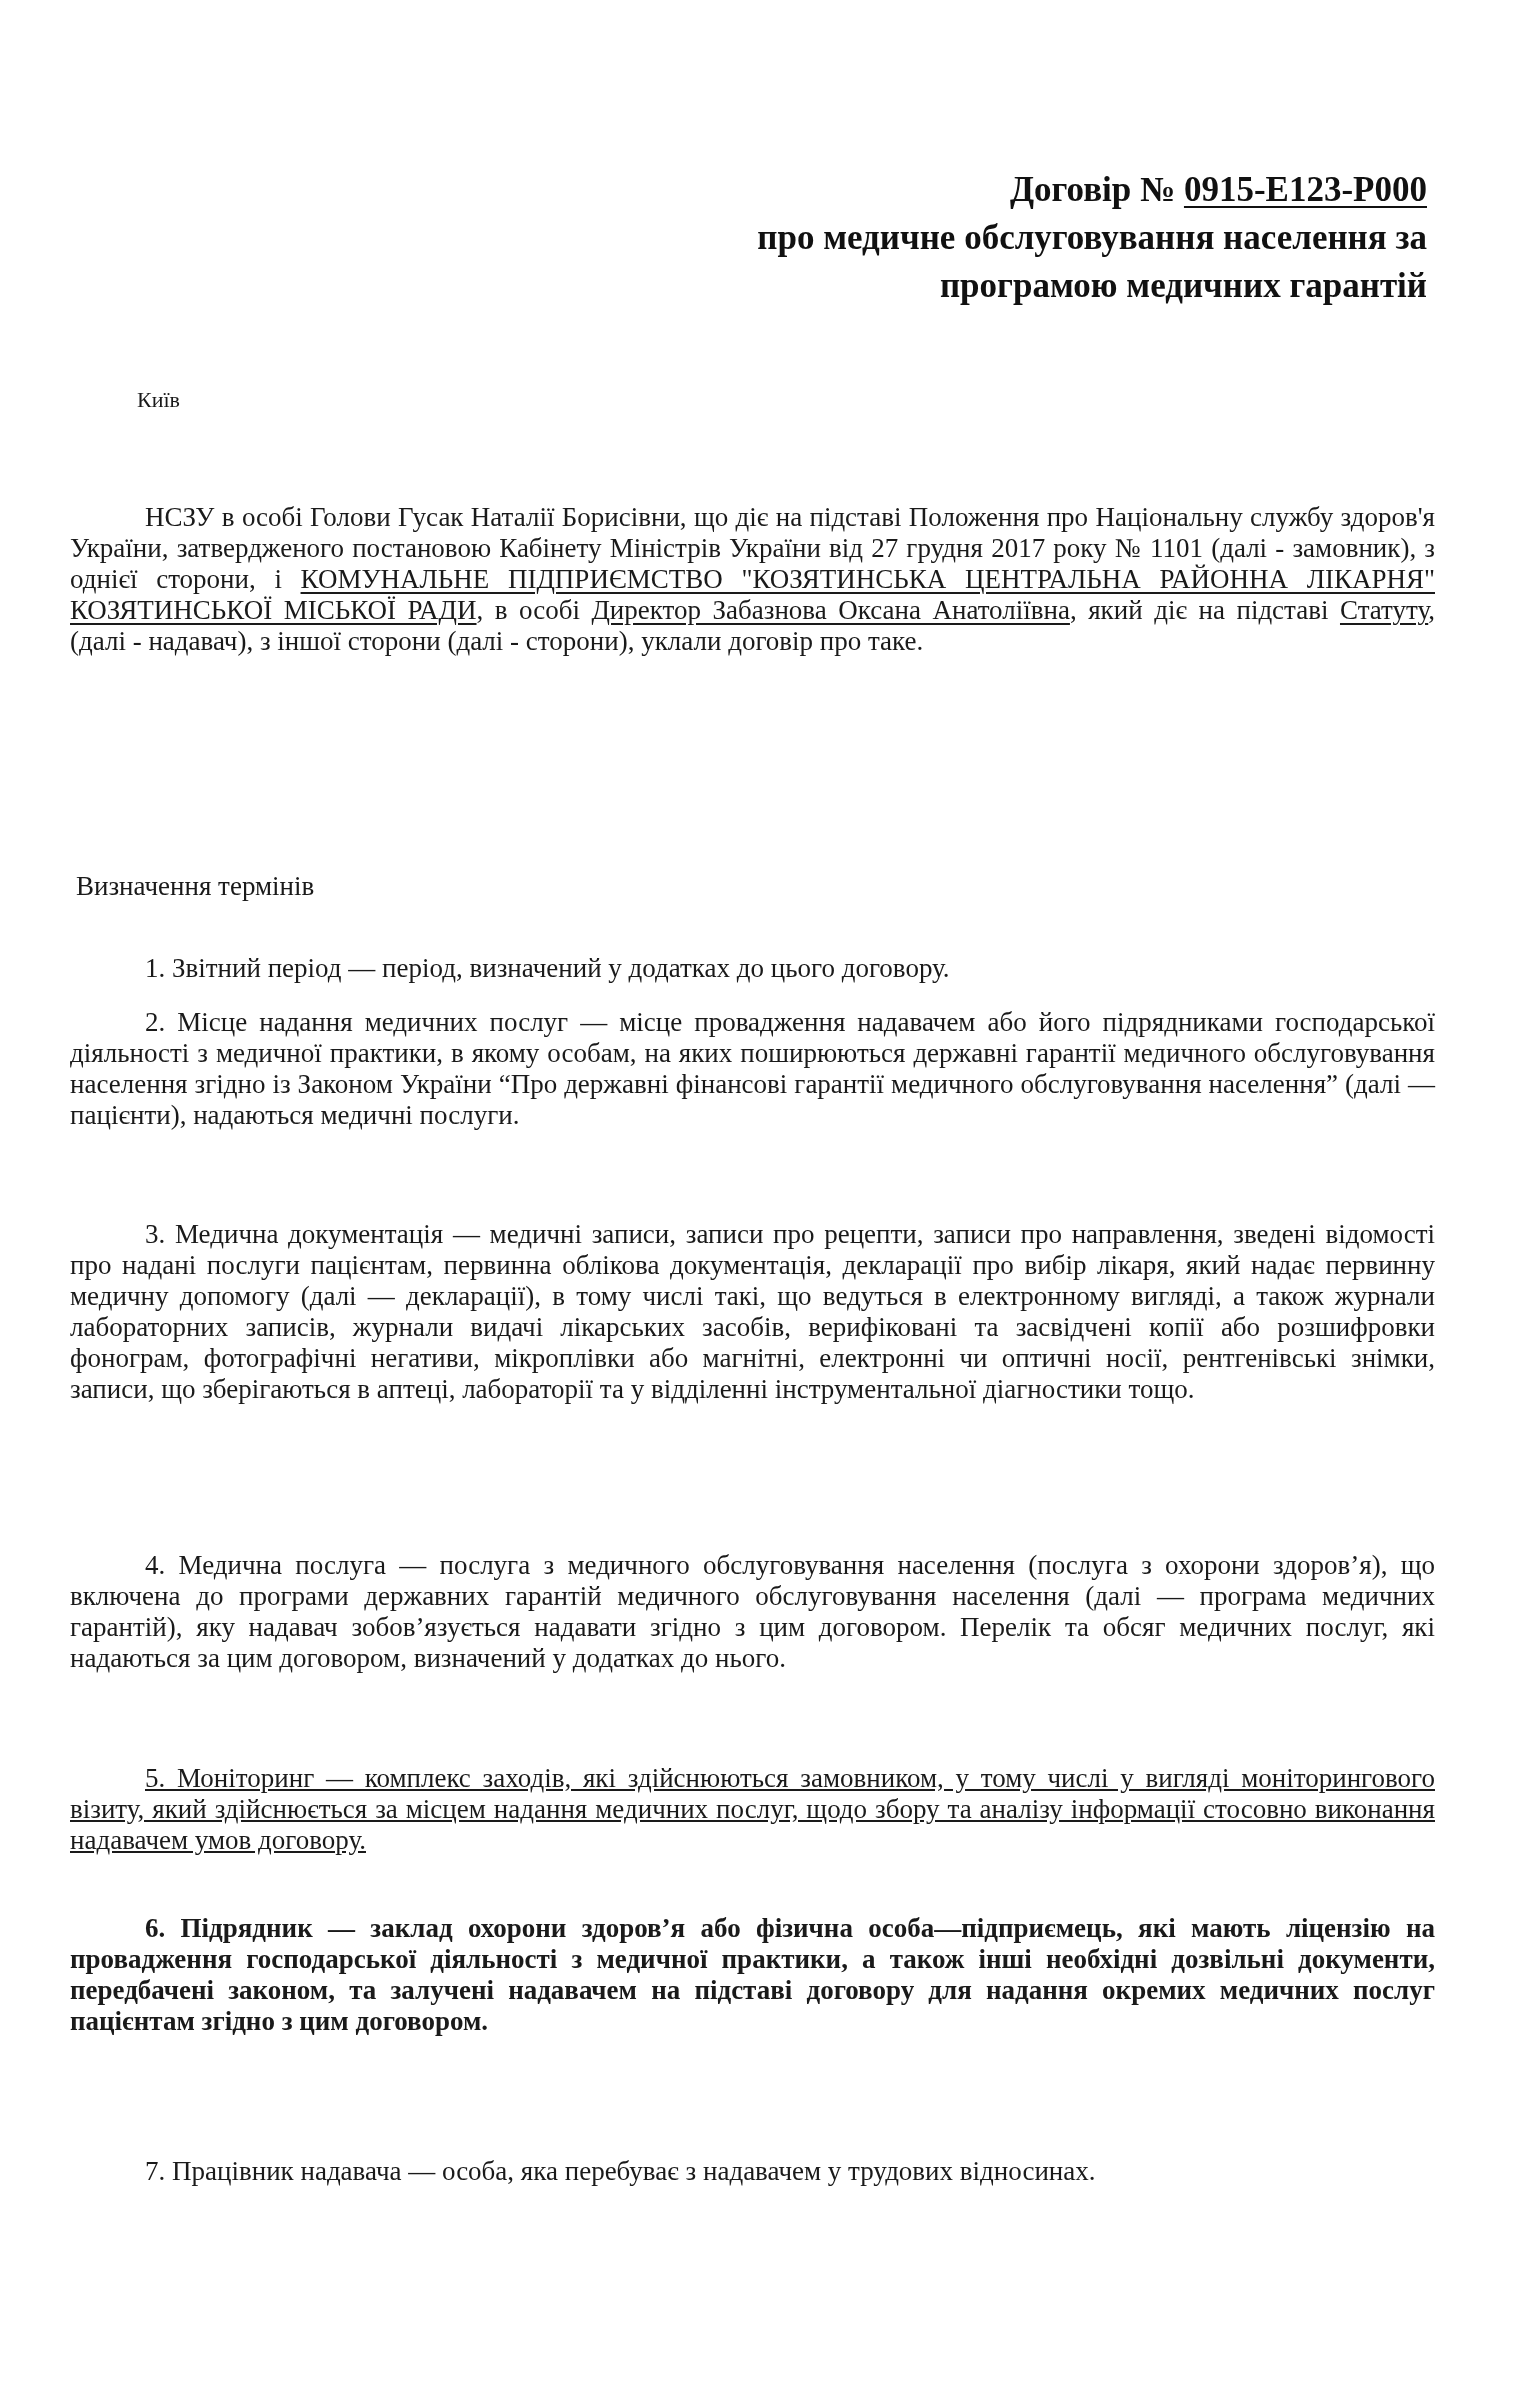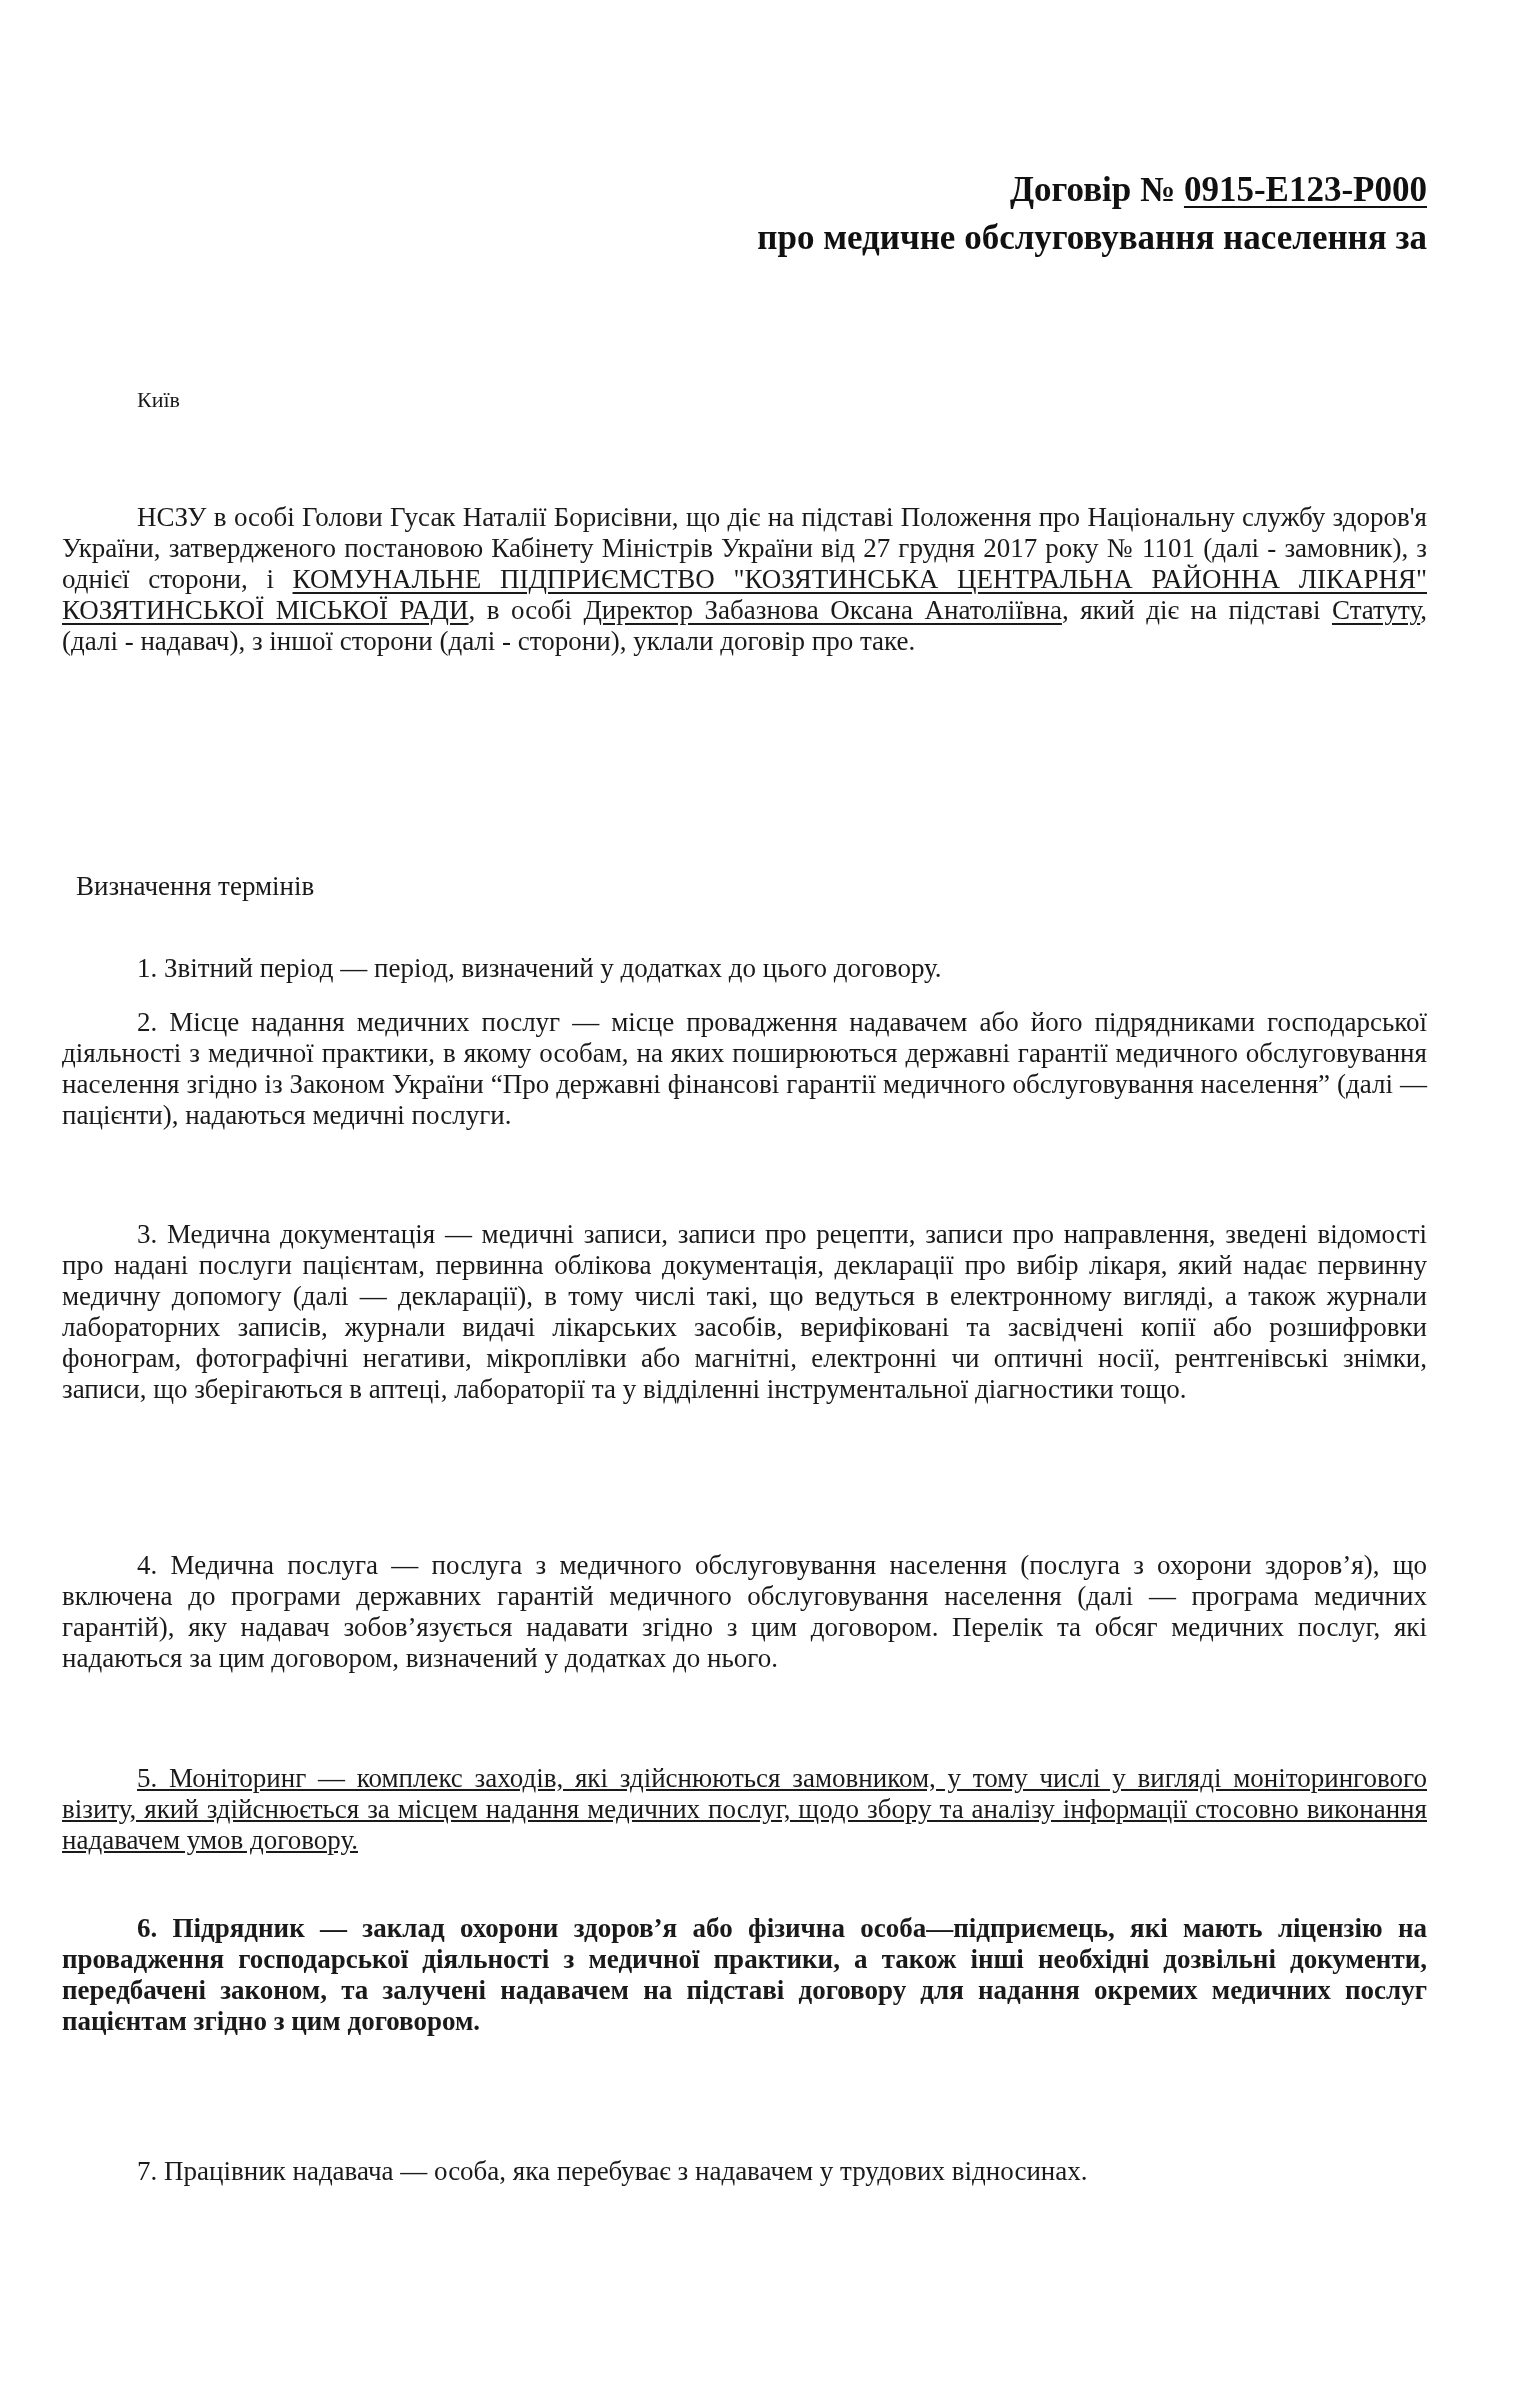--- a/index.html
+++ b/index.html
@@ -45,21 +45,21 @@
     right: 0; top: 0;
     text-align: right;
     font-style: italic;
     font-size: 23px;
     line-height: 32px;
     color: #222;
   }
 
   .para {
     position: absolute;
-    left: 0; width: 1365px;
+    left: 8px; width: 1365px;
     font-size: 27px;
     line-height: 31px;
     text-align: justify;
     text-indent: 75px;
   }
   .preamble { top: 502px; }
   .u { text-decoration: underline; text-decoration-thickness: 1.6px; text-underline-offset: 4px; }
 
   .section-heading {
     position: absolute;
@@ -78,20 +78,21 @@
   #def-7 { top: 2156px; }
 </style>
 </head>
 <body>
 
 <div class="page">
 
   <div class="title">
     <span class="line"><span>Договір № </span><span class="num">0915-E123-P000</span></span>
     <span class="line">про медичне обслуговування населення за</span>
+    <span class="line">програмою медичних гарантій</span>
   </div>
 
   <div class="place-row">
     <div class="city">Київ</div>
   </div>
 
   <p class="para preamble" style="margin:0;"><span>НСЗУ в особі Голови Гусак Наталії Борисівни, що діє на підставі Положення про Національну службу здоров'я України, затвердженого постановою Кабінету Міністрів України від 27 грудня 2017 року № 1101 (далі - замовник), з однієї сторони, і </span><span class="u">КОМУНАЛЬНЕ ПІДПРИЄМСТВО "КОЗЯТИНСЬКА ЦЕНТРАЛЬНА РАЙОННА ЛІКАРНЯ" КОЗЯТИНСЬКОЇ МІСЬКОЇ РАДИ</span><span>, в особі </span><span class="u">Директор Забазнова Оксана Анатоліївна</span><span>, який діє на підставі </span><span class="u">Статуту</span><span>, (далі - надавач), з іншої сторони (далі - сторони), уклали договір про таке.</span></p>
 
   <div class="section-heading">Визначення термінів</div>
 

